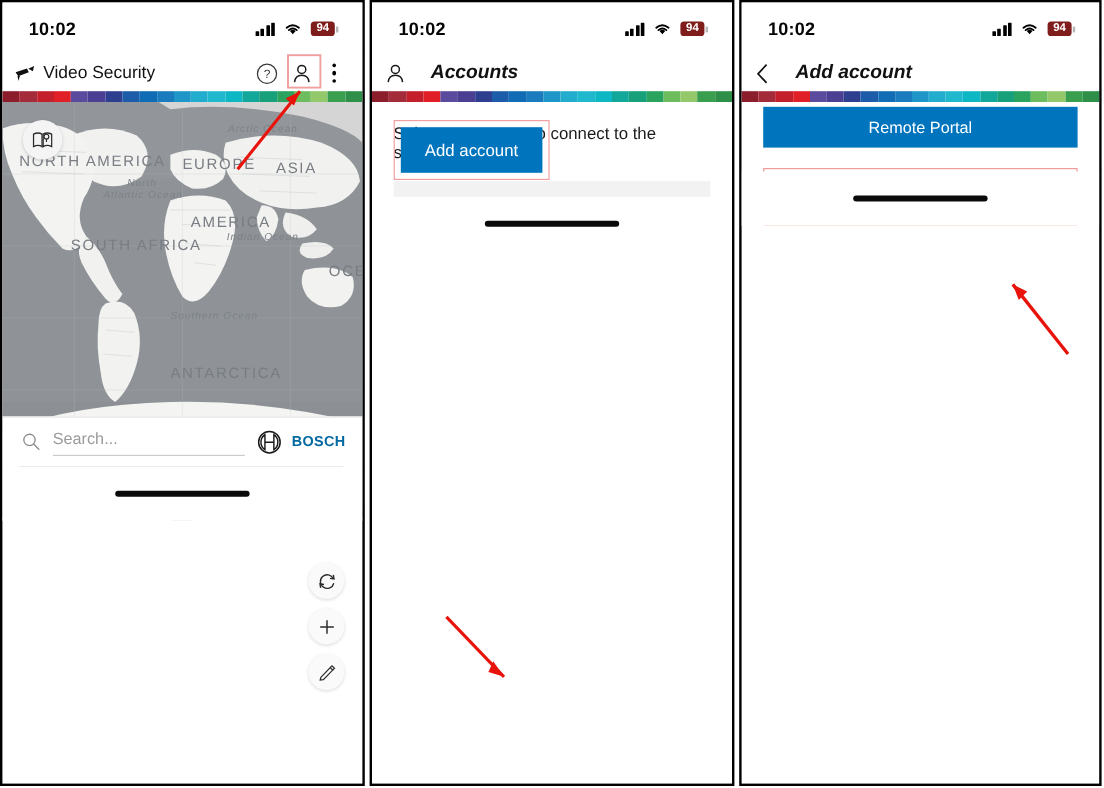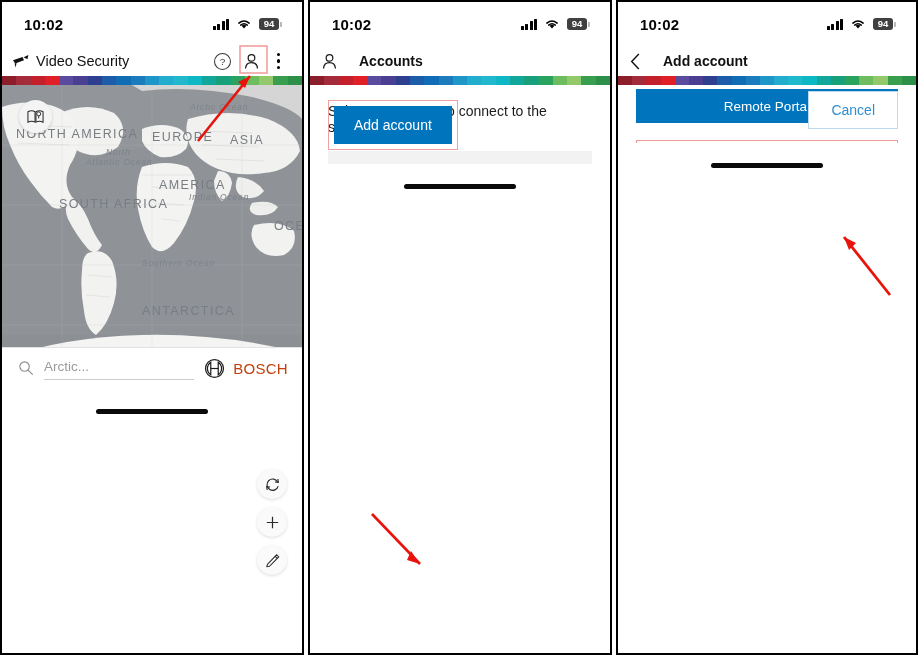--- a/index.html
+++ b/index.html
@@ -33,34 +33,34 @@
     background: #fff;
   }
   .clock { font-size: 15px; font-weight: bold; color: #050505; letter-spacing: .2px; }
   .statusicons { display: flex; align-items: center; gap: 7px; }
   .sig { display: flex; align-items: flex-end; gap: 1.5px; height: 11px; }
   .sig i { display:block; width: 3px; background: #000; border-radius: .5px; }
   .sig i:nth-child(1){height:4px}.sig i:nth-child(2){height:6px}
   .sig i:nth-child(3){height:8.5px}.sig i:nth-child(4){height:11px}
   .wifi { width: 16px; height: 12px; position: relative; }
   .batt {
-    background: #404040; color: #fff; font-size: 9.5px; font-weight: bold;
+    background: #7f1d1d; color: #fff; font-size: 9.5px; font-weight: bold;
     border-radius: 3px; padding: 1px 3px 1.5px 3px; line-height: 1;
     min-width: 20px; text-align: center;
   }
   .battnub { width:2px;height:5px;background:#b8b8b8;border-radius:0 1px 1px 0;margin-left:1px;}
 
   
   .appbar {
     height: 30px; display: flex; align-items: center; justify-content: space-between;
     padding: 0 14px 0 10px; background: #fff;
   }
   .appbar-left { display: flex; align-items: center; gap: 7px; }
   .apptitle { font-size: 14.5px; color: #111; }
-  .apptitle.bold { font-weight: bold; font-size: 14px; }
+  .apptitle.bold { font-weight: bold; font-size: 16px; font-style: italic; }
   .appbar-right { display: flex; align-items: center; gap: 5px; }
   .iconbtn { width: 24px; height: 24px; display: flex; align-items: center; justify-content: center; }
   .kebab { display:flex; flex-direction:column; gap:3px; padding: 0 8px; }
   .kebab i { width:3.5px;height:3.5px;border-radius:50%;background:#000;display:block;}
 
   
   .stripe { height: 9px; display: flex; width: 100%; }
   .stripe span { display: block; height: 100%; }
 
   
@@ -102,21 +102,21 @@
     box-shadow: 0 1px 3px rgba(0,0,0,.14);
   }
   .searchbar {
     position: absolute; left: 0; bottom: 45px; width: 100%; height: 42px;
     background: #fff; display: flex; align-items: center; padding: 0 14px 0 16px; gap: 10px;
     border-top: 1px solid #e3e3e3;
   }
   .searchline { flex: 1; border-bottom: 1px solid #ccc; padding-bottom: 4px; }
   .searchline span { font-size: 13.5px; color: #9a9a9a; }
   .bosch { display:flex; align-items:center; gap:8px; }
-  .boschword { color:#c2410c; font-weight: normal; font-size: 15px; letter-spacing: .3px; }
+  .boschword { color:#0369a1; font-weight: bold; font-size: 12px; letter-spacing: .3px; }
 
   .homebar-wrap { position: absolute; left: 0; bottom: 0; width: 100%; height: 45px;
                   background: #fff; display: flex; align-items: center; justify-content: center; }
   .homebar { width: 112px; height: 5px; background: #0a0a0a; border-radius: 3px; }
 
   
   .pagebody { position: relative; flex: 1; background: #fff; padding: 0 18px; }
   .subtitle { font-size: 14px; color: #1a1a1a; padding: 18px 0 16px 0; }
   .acct-card {
     background: #f2f2f2; height: 58px; display: flex; align-items: center;
@@ -343,21 +343,21 @@
           </svg>
         </div>
       </div>
 
       <div class="searchbar">
         <svg width="16" height="16" viewBox="0 0 18 18">
           <circle cx="7.4" cy="7.4" r="5.3" fill="none" stroke="#8c8c8c" stroke-width="1.25"></circle>
           <path d="M11.4 11.4 L16.2 16.2" stroke="#8c8c8c" stroke-width="1.25" stroke-linecap="round"></path>
         </svg>
         <div class="searchline">
-          <span>Arctic...</span>
+          <span>Search...</span>
         </div>
         <div class="bosch">
           <svg width="21" height="21" viewBox="0 0 22 22">
             <circle cx="11" cy="11" r="9.4" fill="none" stroke="#1a1a1a" stroke-width="1.3"></circle>
             <path d="M7.1 4.4 A8 8 0 0 0 7.1 17.6 Z" fill="none" stroke="#1a1a1a" stroke-width="1.25"></path>
             <path d="M14.9 4.4 A8 8 0 0 1 14.9 17.6 Z" fill="none" stroke="#1a1a1a" stroke-width="1.25"></path>
             <path d="M7.1 11 H14.9" stroke="#1a1a1a" stroke-width="1.25"></path>
           </svg>
           <div class="boschword">BOSCH</div>
         </div>
@@ -530,23 +530,20 @@
 
     <div class="pagebody">
 
       <div class="btnstack">
         <div class="bluebtn">Remote Portal</div>
         <div class="hl-wrap">
           <div class="bluebtn">Alarm Management</div>
         </div>
       </div>
 
-      <div class="footerbtns right">
-        <div class="btn-outline">Cancel</div>
-      </div>
 
       <div class="homebar-wrap">
         <div class="homebar"></div>
       </div>
     </div>
 
     <svg class="arrow" style="left:0;top:215px;width:302px;height:110px">
       <line x1="272" y1="78" x2="226" y2="20" stroke="#e8140c" stroke-width="2.8"></line>
       <path d="M226 20 L238 26 L231 33 Z" fill="#e8140c"></path>
     </svg>

